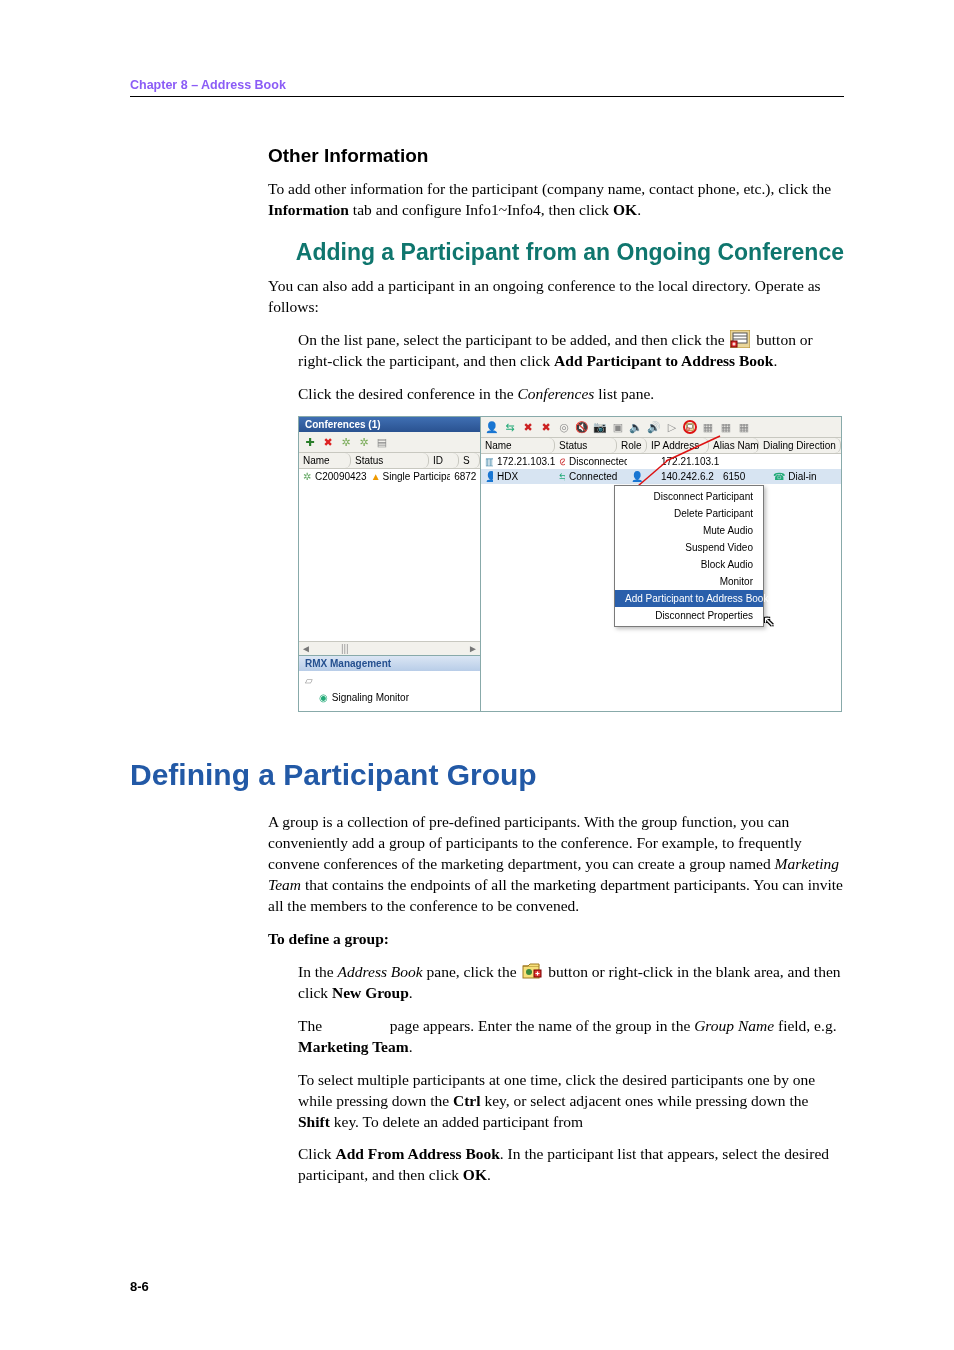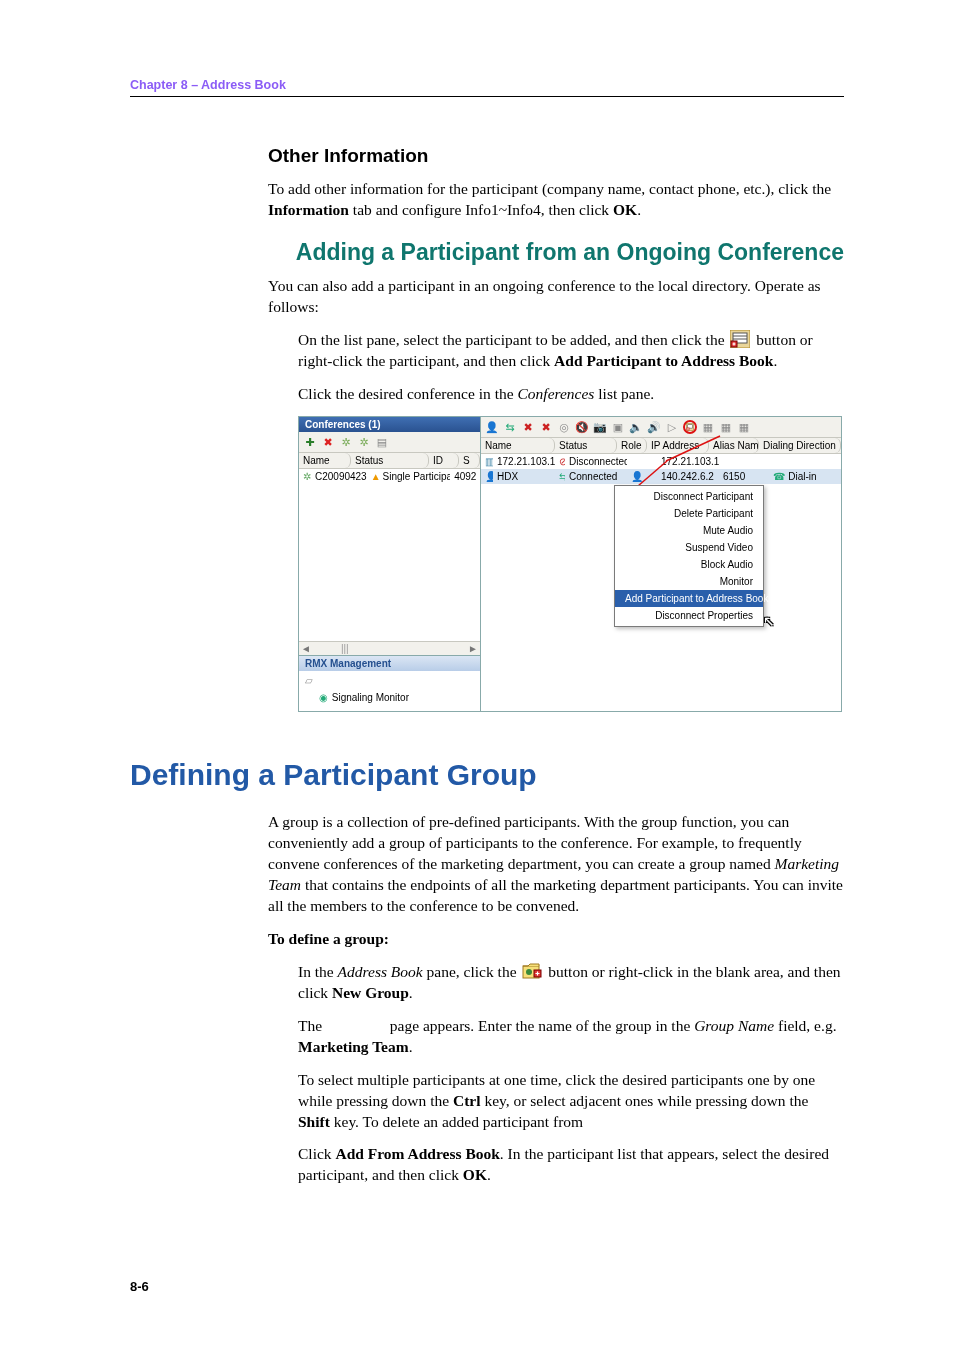--- a/index.html
+++ b/index.html
@@ -251,21 +251,21 @@
             <div style="width:78px;">Status</div>
             <div style="width:30px;">ID</div>
             <div style="flex:1;">S</div>
           </div>
           <div class="grid-body" style="height:172px;">
             <div class="grid-row">
               <div style="width:12px;"><span style="color:#6a6;">✲</span></div>
               <div style="width:56px;">C20090423 1</div>
               <div style="width:12px;"><span style="color:#e90;">▲</span></div>
               <div style="width:72px;">Single Participant</div>
-              <div style="width:30px;">4092</div>
+              <div style="width:30px;">6872</div>
             </div>
           </div>
           <div class="scroll-strip">
             <span>◄</span>
             <span style="flex:1;text-align:left;padding-left:30px;color:#999;">|||</span>
             <span>►</span>
           </div>
           <div class="sub-title">RMX Management</div>
           <div class="tree-area">
             <div class="node" style="color:#888;">▱</div>

